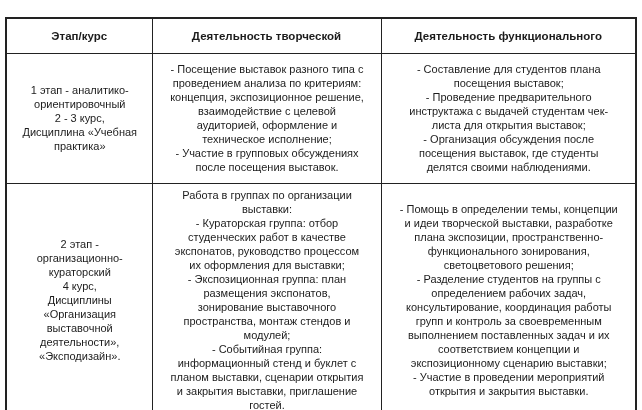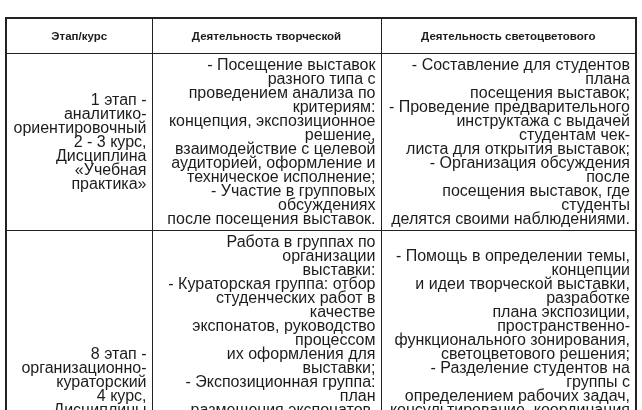--- a/index.html
+++ b/index.html
@@ -30,23 +30,23 @@
   }
   .stage-table thead th {
     height: 35px;
     font-size: 11.5px;
     font-weight: bold;
     text-align: center;
     vertical-align: middle;
     padding: 2px 4px;
   }
   .stage-table tbody td {
-    font-size: 16px;
+    font-size: 11px;
     line-height: 14px;
-    text-align: right;
+    text-align: center;
     vertical-align: middle;
     padding: 4px 5px 4px 6px;
   }
   .stage-table tr.row-1 td { height: 130px; }
   .stage-table tr.row-2 td { height: 230px; }
   .cell-text {
     white-space: pre-line;
   }
 </style>
 </head>
@@ -55,21 +55,21 @@
 <table class="stage-table">
   <colgroup>
     <col style="width:146px">
     <col style="width:229px">
     <col style="width:255px">
   </colgroup>
   <thead>
     <tr>
       <th>Этап/курс</th>
       <th>Деятельность творческой</th>
-      <th>Деятельность светоцветового</th>
+      <th>Деятельность функционального</th>
     </tr>
   </thead>
   <tbody>
     <tr class="row-1">
       <td>
         <div class="cell-text">1 этап - аналитико-
 ориентировочный
 2 - 3 курс,
 Дисциплина «Учебная
 практика»</div>
@@ -90,21 +90,21 @@
 - Проведение предварительного
 инструктажа с выдачей студентам чек-
 листа для открытия выставок;
 - Организация обсуждения после
 посещения выставок, где студенты
 делятся своими наблюдениями.</div>
       </td>
     </tr>
     <tr class="row-2">
       <td>
-        <div class="cell-text">8 этап -
+        <div class="cell-text">2 этап -
 организационно-
 кураторский
 4 курс,
 Дисциплины
 «Организация
 выставочной
 деятельности»,
 «Эксподизайн».</div>
       </td>
       <td>

